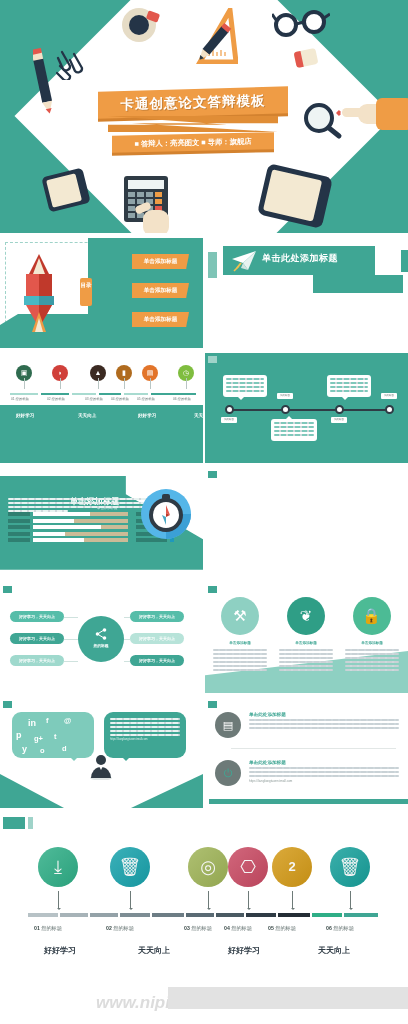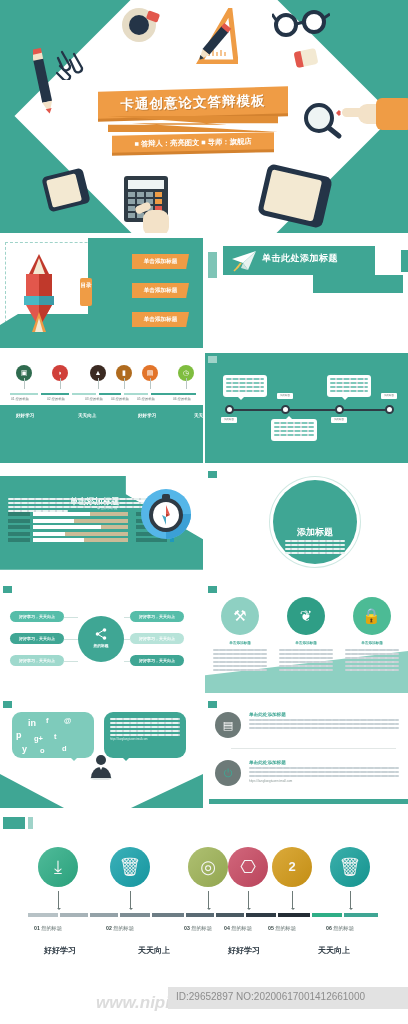--- a/index.html
+++ b/index.html
@@ -498,35 +498,20 @@
       <circle cx="26" cy="27" r="15" fill="#fff" stroke="#2f3b45" stroke-width="4"></circle>
       <rect x="22" y="6" width="8" height="6" rx="2" fill="#2f3b45"></rect>
       <polygon points="26,17 30,27 26,25" fill="#e2574c"></polygon>
       <polygon points="26,37 22,27 26,29" fill="#4aa8c4"></polygon>
       <polygon points="26,25 30,27 26,29" fill="#c0392b"></polygon>
     </svg>
   </div>
 
   <div class="slide s7">
     <div class="tick"></div>
-    <div class="ring">
-      <svg class="mic" viewBox="0 0 12 16">
-        <rect x="4" y="0" width="4" height="8" rx="2" fill="#fff"></rect>
-        <path d="M1.5,7 a4.5,4.5 0 0 0 9,0" fill="none" stroke="#fff" stroke-width="1.3"></path>
-        <rect x="5.4" y="11" width="1.2" height="3" fill="#fff"></rect>
-        <rect x="3" y="14" width="6" height="1.2" fill="#fff"></rect>
-      </svg>
-      <div class="t">添加标题</div>
-      <div class="lines" id="miclines">
-          <div class="fakeline w" style="width: 100%;"></div>
-          <div class="fakeline w" style="width: 100%;"></div>
-          <div class="fakeline w" style="width: 100%;"></div>
-          <div class="fakeline w" style="width: 100%;"></div>
-        </div>
-    </div>
   </div>
 
   <div class="slide s8">
     <div class="tick"></div>
     <div id="mmlines">
         <div class="mmline" style="left: 64px; top: 34px; width: 14px;"></div>
         <div class="mmline" style="left: 64px; top: 56px; width: 14px;"></div>
         <div class="mmline" style="left: 64px; top: 78px; width: 14px;"></div>
         <div class="mmline" style="left: 124px; top: 34px; width: 6px;"></div>
         <div class="mmline" style="left: 124px; top: 56px; width: 6px;"></div>
@@ -720,16 +705,15 @@
         <div class="bigcap" style="left: 44px; top: 132px;">好好学习</div>
         <div class="bigcap" style="left: 138px; top: 132px;">天天向上</div>
         <div class="bigcap" style="left: 228px; top: 132px;">好好学习</div>
         <div class="bigcap" style="left: 318px; top: 132px;">天天向上</div>
       </div>
   </div>
 
   <div class="wm">
     <div class="url">www.nipic.cn</div>
     <div class="idbox"></div>
-    <div class="idtxt">ID:29652897 NO:20200617001412661000</div>
   </div>
 
 </div>
 
 </body></html>

